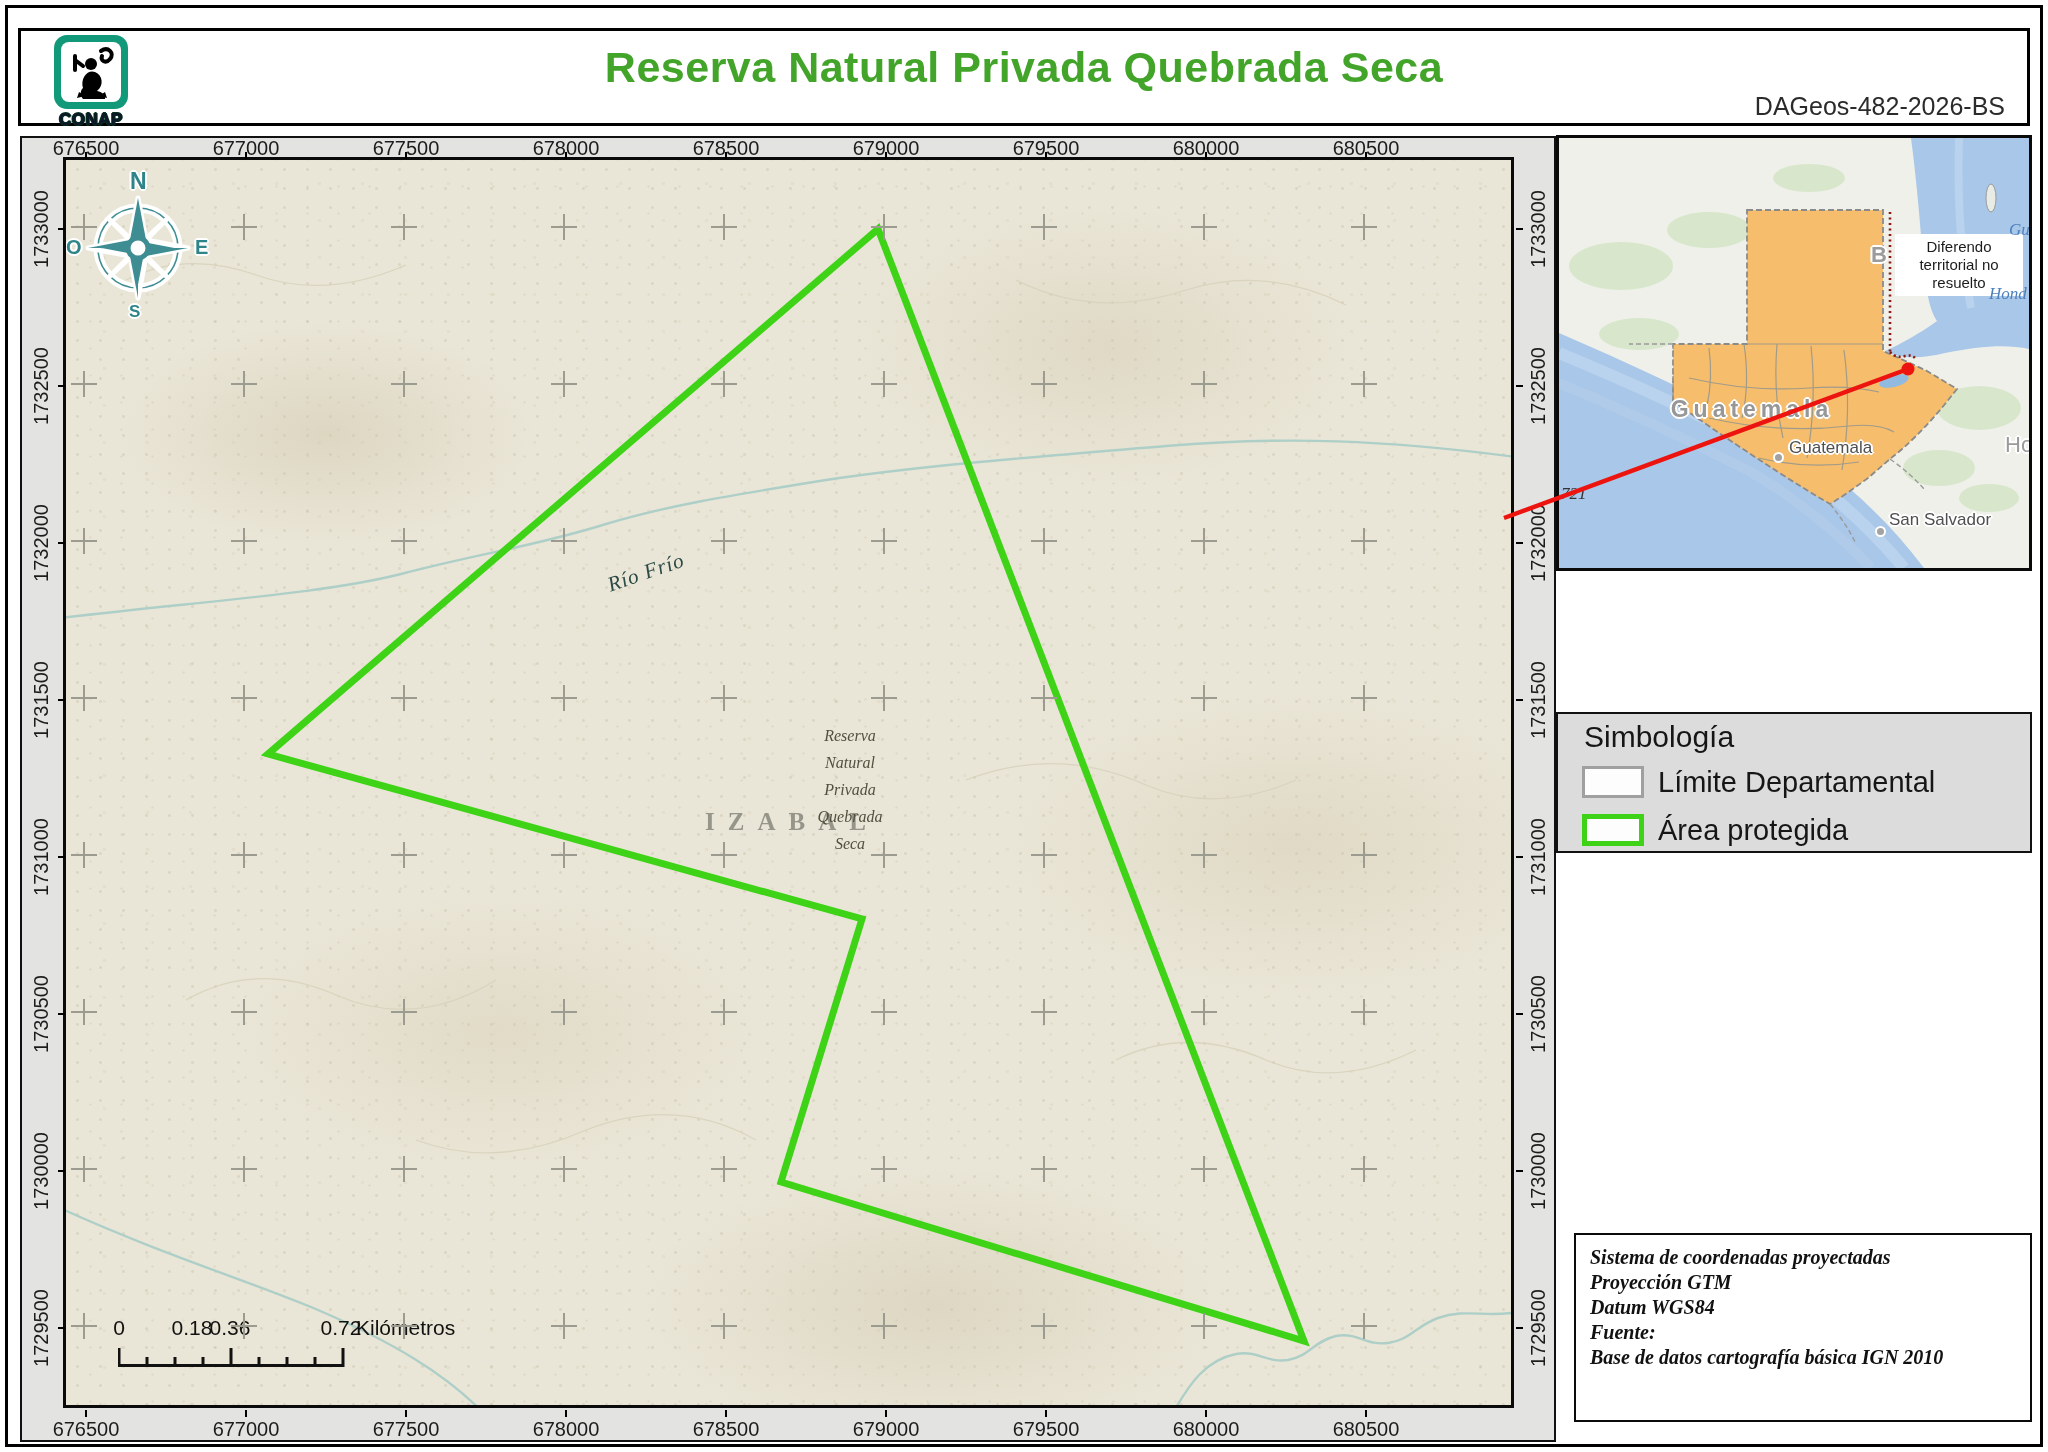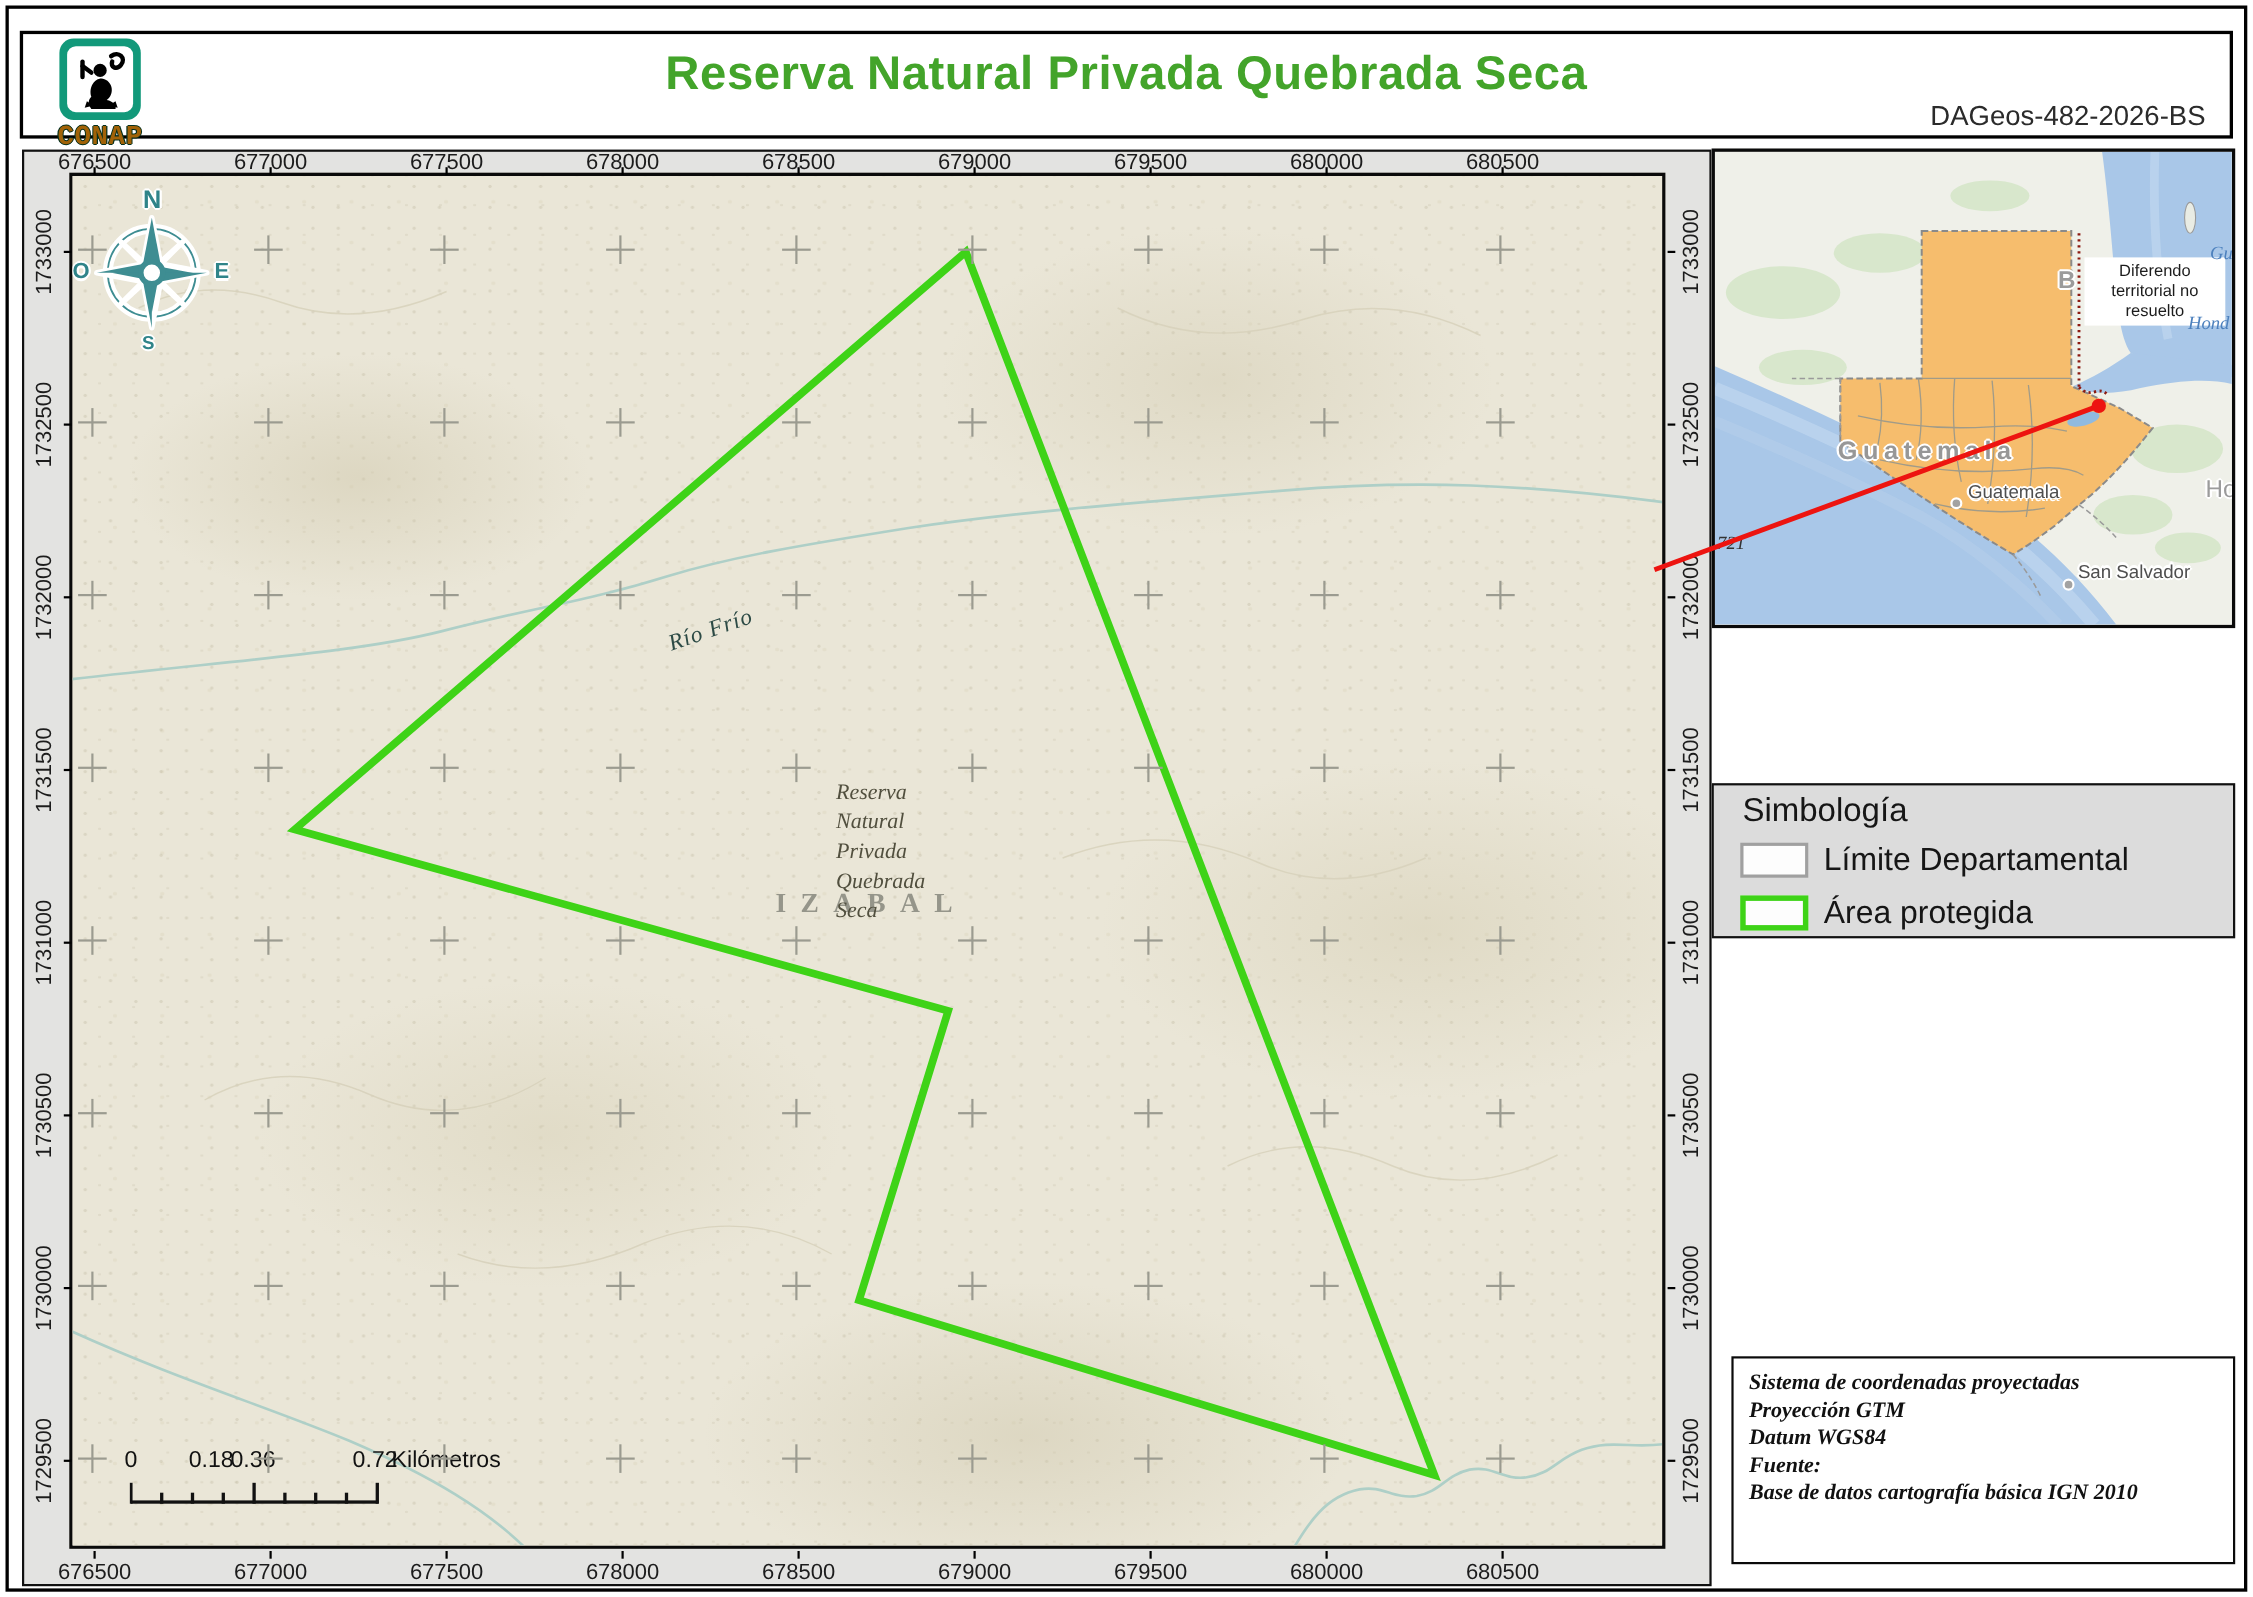--- a/index.html
+++ b/index.html
@@ -4,21 +4,21 @@
 <style>
   html,body{margin:0;padding:0;background:#fff;}
   body{width:2048px;height:1452px;position:relative;font-family:"Liberation Sans",sans-serif;overflow:hidden;}
   
   .page-border{position:absolute;left:5px;top:5px;right:5px;bottom:5px;border:3px solid #000;pointer-events:none;}
   
   .header{position:absolute;left:18px;top:28px;width:2012px;height:98px;border:3px solid #000;background:#fff;box-sizing:border-box;}
   .logo{position:absolute;left:20px;top:4px;width:100px;height:102px;text-align:center;}
   .logo-square{position:relative;margin:0 auto;width:74px;height:74px;background:#12997a;border-radius:13px;}
   .logo-inner{position:absolute;left:7px;top:7px;right:7px;bottom:7px;background:#fff;border-radius:8px;}
-  .logo-text{margin-top:1px;font-family:Liberation Mono, monospace;font-weight:bold;font-size:25px;color:#a16207;letter-spacing:.5px;
+  .logo-text{margin-top:1px;font-family:Liberation Sans, sans-serif;font-weight:bold;font-size:17px;color:#0f172a;letter-spacing:.5px;
     text-shadow:-1px 0 #05301f,1px 0 #05301f,0 -1px #05301f,0 1px #05301f;}
   .title{position:absolute;left:0;right:0;top:12px;text-align:center;font-size:43px;font-weight:700;color:#43a42a;letter-spacing:.5px;}
   .docid{position:absolute;right:22px;bottom:2px;font-size:25px;color:#2b2b2b;}
   
   .panel{position:absolute;left:20px;top:136px;width:1536px;height:1306px;background:#e3e3e1;border:2px solid #111;box-sizing:border-box;}
   .axlab{position:absolute;font-size:20px;color:#1c1c1c;white-space:nowrap;}
   .tick{position:absolute;background:#000;}
   .frame{position:absolute;left:41px;top:19px;width:1451px;height:1251px;border:3px solid #0a0a0a;box-sizing:border-box;background:#eae6d7;}
   .mapin{position:absolute;left:0;top:0;width:1445px;height:1245px;overflow:hidden;
     background-color:#eae6d7;
@@ -38,21 +38,21 @@
   .cross{position:absolute;width:26px;height:26px;}
   .cross::before{content:"";position:absolute;left:0;top:12px;width:26px;height:2px;background:#9b9b90;}
   .cross::after{content:"";position:absolute;left:12px;top:0;width:2px;height:26px;background:#9b9b90;}
   
   .compass{position:absolute;left:2px;top:10px;width:140px;height:150px;}
   .cletter{position:absolute;font-weight:bold;color:#2f8489;font-size:20px;
     text-shadow:-2px 0 #fff,2px 0 #fff,0 -2px #fff,0 2px #fff,-1px -1px #fff,1px 1px #fff,-1px 1px #fff,1px -1px #fff;}
   
   .riofrio{position:absolute;left:505px;top:400px;width:150px;text-align:center;font-family:"Liberation Serif",serif;font-style:italic;font-size:21px;letter-spacing:1px;color:#2c4a45;transform:rotate(-19deg);}
   .izabal{position:absolute;left:596px;top:648px;width:260px;text-align:center;font-family:"Liberation Serif",serif;font-size:25px;font-weight:600;letter-spacing:13px;color:#95958a;}
-  .reservelbl{position:absolute;left:694px;top:547px;width:180px;text-align:left;font-family:"Liberation Serif",serif;font-style:italic;font-size:20px;line-height:27px;color:#514f3e;}
+  .reservelbl{position:absolute;left:694px;top:562px;width:180px;text-align:center;font-family:"Liberation Serif",serif;font-style:italic;font-size:16px;line-height:27px;color:#514f3e;}
   
   .scalebar{position:absolute;left:52px;top:1156px;width:420px;height:60px;}
   .sbnum{position:absolute;top:0;transform:translateX(-50%);font-size:21px;color:#111;}
   .sbunit{position:absolute;top:0;left:238px;font-size:21px;color:#111;}
   .sbruler{position:absolute;left:0;top:28px;}
   
   .inset{position:absolute;left:1556px;top:135px;width:476px;height:436px;border:3px solid #0a0a0a;box-sizing:border-box;background:#eff0e9;overflow:hidden;}
   .ins-lbl{position:absolute;white-space:nowrap;}
   .halo{text-shadow:-2px 0 #fff,2px 0 #fff,0 -2px #fff,0 2px #fff,-1px -1px #fff,1px 1px #fff,-1px 1px #fff,1px -1px #fff;}
   .dispute{position:absolute;left:336px;top:96px;width:124px;background:#fff;padding:4px 2px;font-size:15px;line-height:18px;text-align:center;color:#1c1c1c;}

